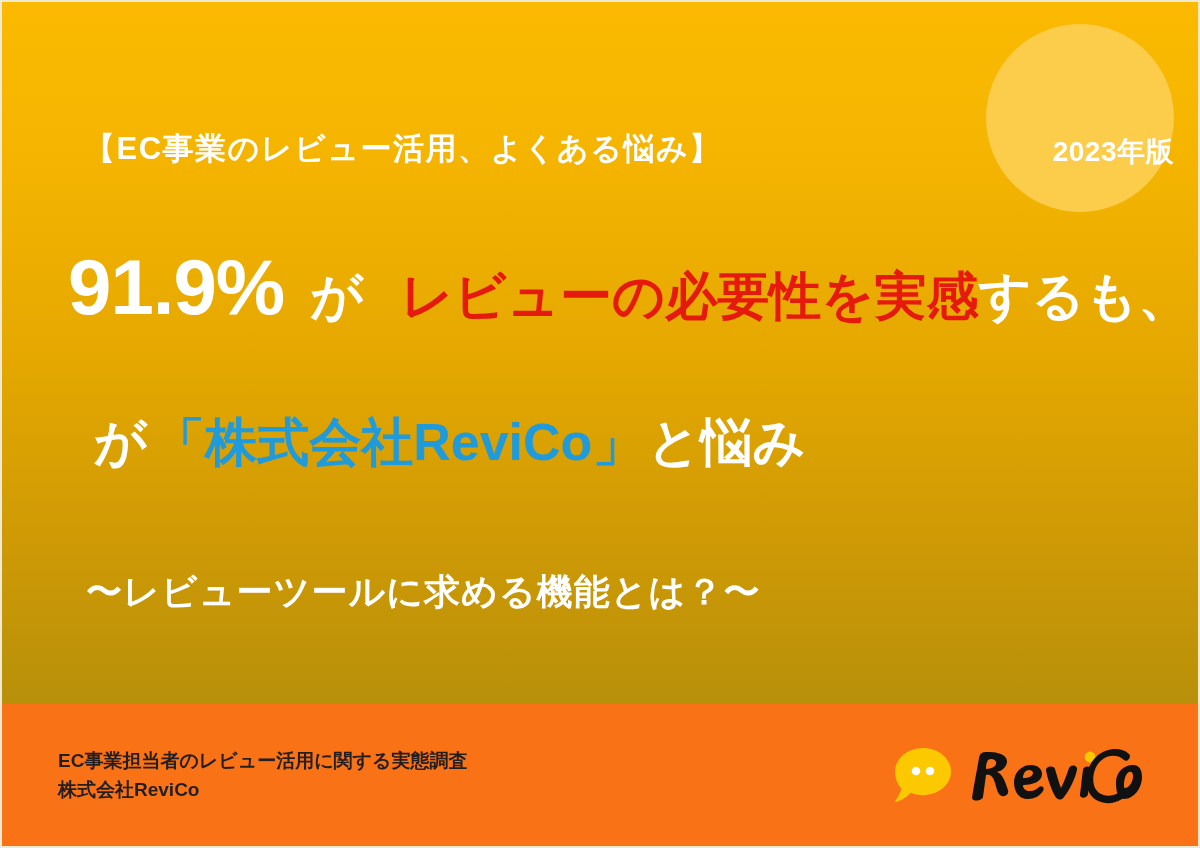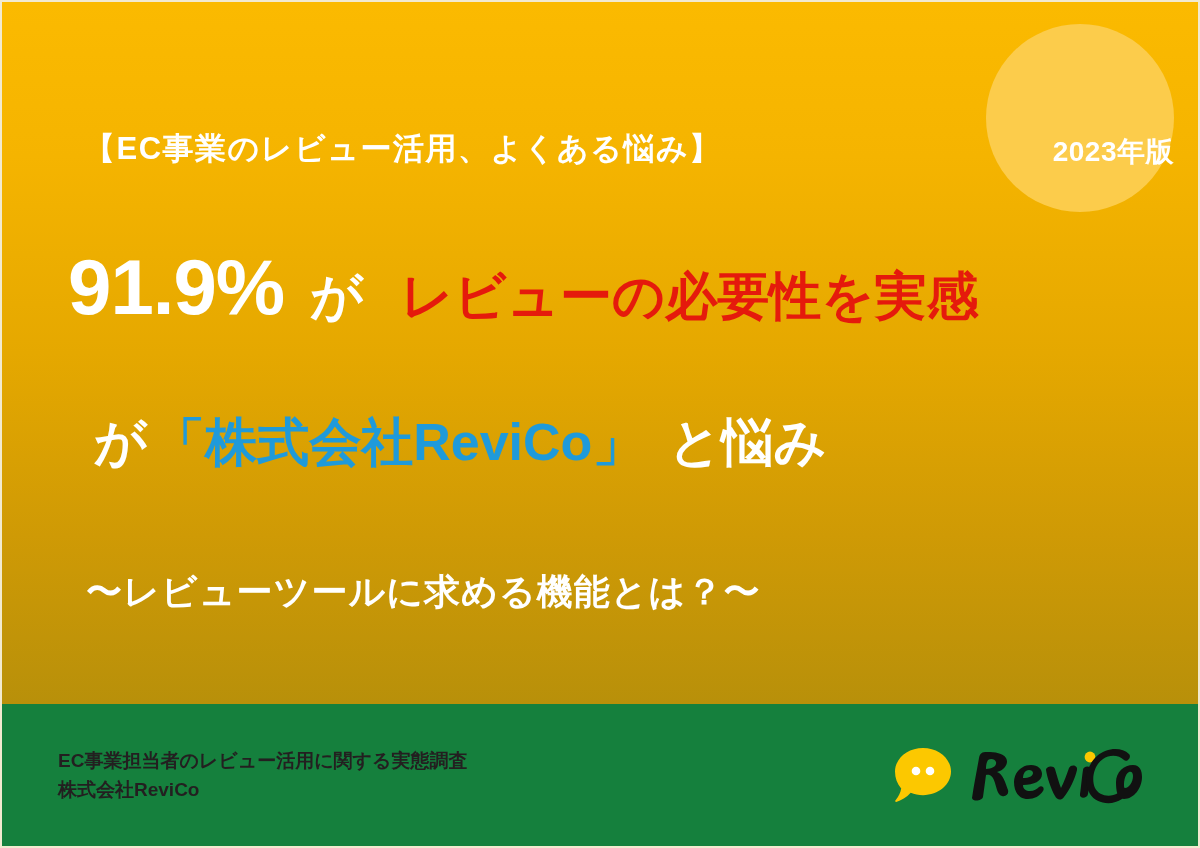--- a/index.html
+++ b/index.html
@@ -106,42 +106,42 @@
     margin-left: 6px;
   }
   .emph-red  { color: #e51a0c; margin-left: 37px; }
   .emph-blue { color: #1f9ada; }
   .stat-tail {
     font-size: 52px;
     font-weight: 700;
     line-height: 1;
     color: #ffffff;
   }
-  .stat-tail.spaced { margin-left: 24px; }
+  .stat-tail.spaced { margin-left: 3px; }
 
   
   .subhead {
     position: absolute;
     left: 84px;
     top: 566px;
     color: #ffffff;
     font-size: 36px;
     font-weight: 700;
     letter-spacing: 1px;
     white-space: nowrap;
   }
 
   
   .footer {
     position: absolute;
     left: 0;
     top: 702px;
     width: 1196px;
     height: 142px;
-    background: #15803d;
+    background: #f97316;
     display: flex;
     align-items: center;
     justify-content: space-between;
     box-sizing: border-box;
     padding: 0 56px 0 56px;
   }
   .footer-text {
     color: #231f20;
     font-size: 19px;
     font-weight: 700;
@@ -167,20 +167,21 @@
     <div class="year-badge">
       <span class="year-text">2023年版</span>
     </div>
 
     <div class="eyebrow">【EC事業のレビュー活用、よくある悩み】</div>
 
     <div class="stat-line stat-line-1">
       <span class="stat-number">91.9%</span>
       <span class="stat-particle">が</span>
       <span class="stat-emph emph-red">レビューの必要性を実感</span>
+      <span class="stat-tail">するも、</span>
     </div>
 
     <div class="stat-line stat-line-2">
       <span class="stat-particle">が</span>
       <span class="stat-emph emph-blue">「株式会社ReviCo」</span>
       <span class="stat-tail spaced">と悩み</span>
     </div>
 
     <div class="subhead">〜レビューツールに求める機能とは？〜</div>
 

